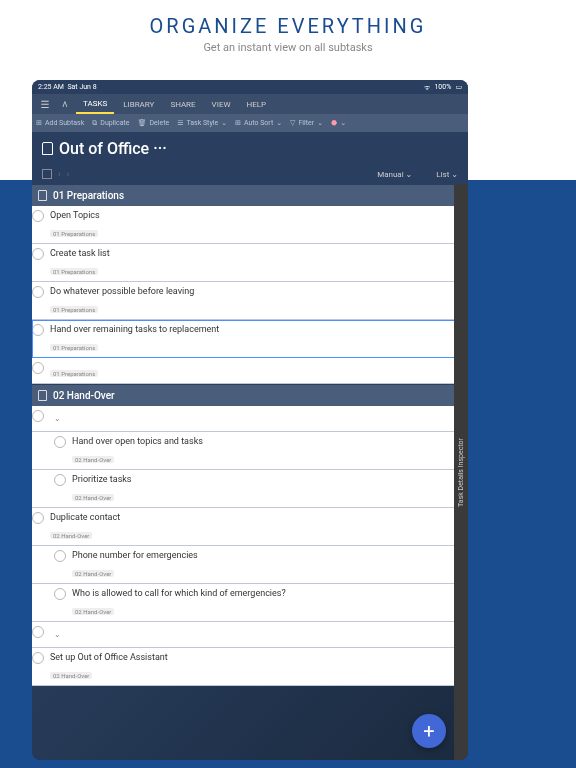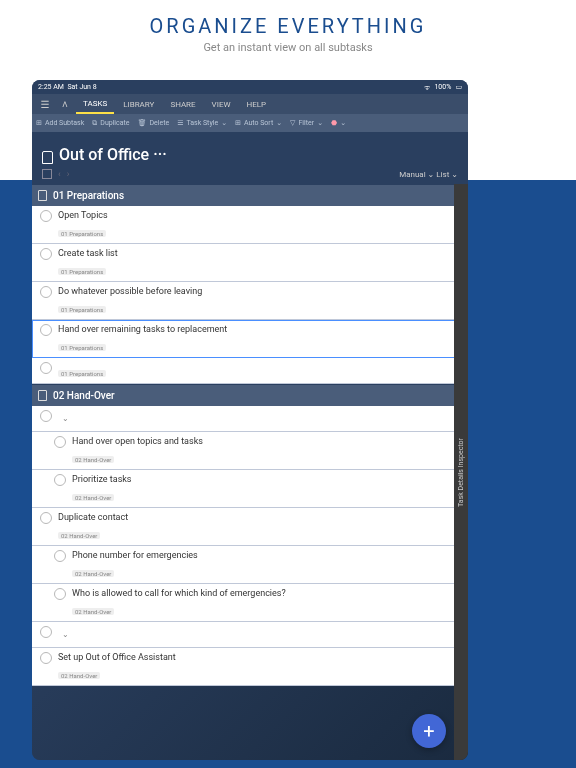--- a/index.html
+++ b/index.html
@@ -11,37 +11,37 @@
 .device{position:absolute;top:80px;left:32px;width:436px;height:680px;background:#2a3f5f;border-radius:8px;overflow:hidden}
 .status{height:14px;background:#2a3f5f;color:#fff;font-size:7px;display:flex;align-items:center;padding:0 6px}
 .status-left{flex:1}
 .status-right{display:flex;gap:4px;align-items:center}
 .menubar{height:20px;background:#3a4d6a;display:flex;align-items:center;padding:0 4px;gap:2px}
 .menubar-icon{width:18px;height:18px;display:flex;align-items:center;justify-content:center;color:#ccc;font-size:10px;cursor:pointer}
 .menubar-item{color:#ccc;font-size:8px;padding:4px 7px;cursor:pointer}
 .menubar-item.active{border-bottom:2px solid #fde047;color:#fff}
 .toolbar{height:18px;background:#4a5d7a;display:flex;align-items:center;padding:0 4px;gap:8px}
 .toolbar-item{color:#b8c5d6;font-size:7px;display:flex;align-items:center;gap:3px;cursor:pointer}
-.title-area{height:32px;background:#2a3f5f;display:flex;align-items:flex-end;padding:0 10px;color:#fff}
+.title-area{height:32px;background:#2a3f5f;display:flex;align-items:center;padding:16px 10px;color:#fff}
 .title-icon{width:11px;height:13px;border:1px solid #fff;border-radius:2px 2px 0 0;margin-right:6px}
 .title-text{font-size:16px;font-weight:500}
 .ctrl-bar{height:20px;background:#2a3f5f;display:flex;align-items:center;padding:0 10px}
 .ctrl-left{display:flex;gap:6px;align-items:center;flex:1}
 .ctrl-box{width:10px;height:10px;border:1px solid #889;display:inline-block}
 .ctrl-arrow{color:#667;font-size:9px}
-.ctrl-right{display:flex;gap:2px}
+.ctrl-right{display:flex;gap:24px}
 .ctrl-txt{color:#ccc;font-size:8px;cursor:pointer}
 .content{height:576px;overflow:hidden;background:linear-gradient(135deg,#4a6a8a 0%,#2a3f5f 40%,#1a2a3f 100%);position:relative}
 .palm{position:absolute;top:150px;left:240px;width:50px;height:180px;background:#1a1a1a;opacity:0.6}
 .list{position:relative}
 .section{background:#4a5d7a;height:22px;display:flex;align-items:center;padding:0 6px;border-top:1px solid #2a3f5f}
 .section .sect-icon{width:9px;height:11px;border:1px solid #ddd;border-radius:1px 1px 0 0;margin-right:6px}
 .section-t{color:#fff;font-size:10px;font-weight:500;flex:1}
 .section-chev{color:#ddd;font-size:8px}
-.task{background:#fff;border-bottom:1px solid #c0c8d8;padding:3px 8px;display:flex;align-items:flex-start;min-height:26px}
+.task{background:#fff;border-bottom:1px solid #c0c8d8;padding:3px 0;display:flex;align-items:flex-start;min-height:26px}
 .task.sel{outline:1.5px solid #4a8fff;outline-offset:-1px}
 .task.ind{padding-left:22px}
 .circ{width:12px;height:12px;border:1.2px solid #b8b8b8;border-radius:50%;margin-right:6px;margin-top:1px;flex-shrink:0;cursor:pointer}
 .task-body{flex:1;min-width:0}
 .task-t{font-size:9px;color:#333;line-height:12px}
 .task-tag{display:inline-block;font-size:6px;color:#888;background:#eee;padding:0 3px;border-radius:2px;margin-top:1px}
 .task-chev{color:#888;font-size:8px;margin-left:4px;align-self:center}
 .inspector{position:absolute;right:0;top:0;width:14px;height:100%;background:#3a3a3a;display:flex;align-items:center;justify-content:center}
 .inspector-t{color:#ccc;font-size:7px;writing-mode:vertical-rl;transform:rotate(180deg)}
 .fab{position:absolute;bottom:12px;right:22px;width:34px;height:34px;background:#4267d6;border-radius:50%;display:flex;align-items:center;justify-content:center;color:#fff;font-size:20px;cursor:pointer;box-shadow:0 2px 6px rgba(0,0,0,0.3)}

